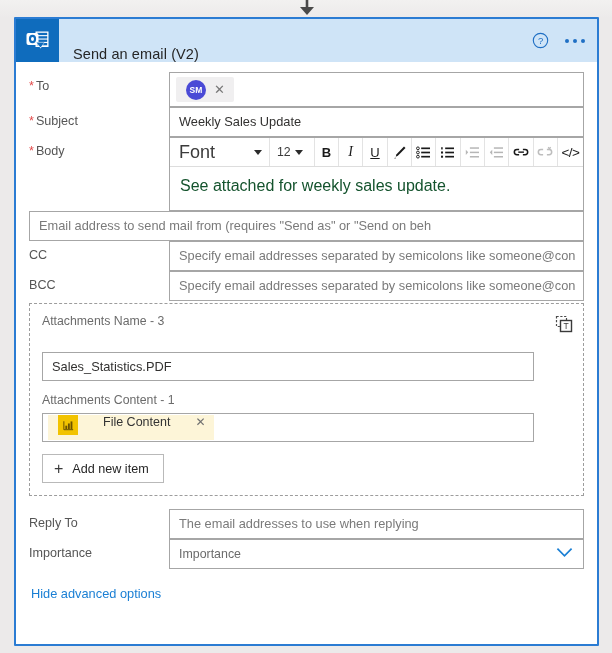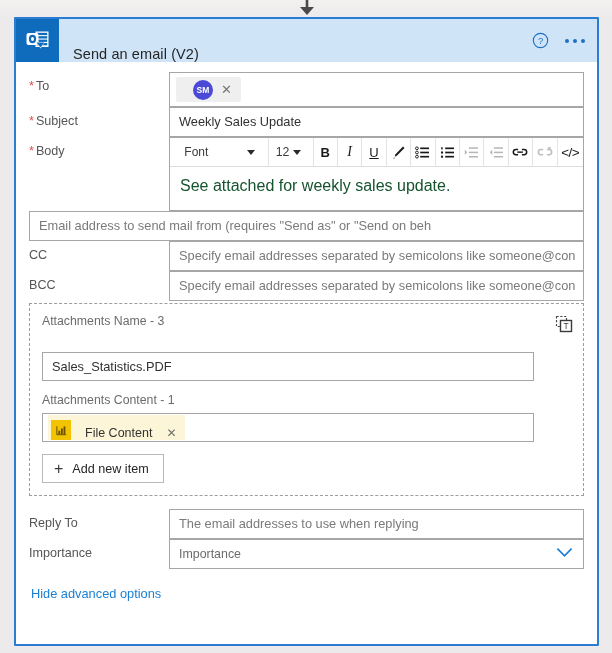--- a/index.html
+++ b/index.html
@@ -71,40 +71,40 @@
   }
   .input.placeholder { color: #7a7a7a; }
 
   
   .chipfield {
     width: 100%; min-height: 33px; border: 1px solid #a6a6a6; background: #fff;
     padding: 4px 6px; display: flex; align-items: center;
   }
   .chip {
     display: flex; align-items: center; gap: 7px;
-    background: #f0eff0; border-radius: 2px; padding: 2px 8px 2px 17px; height: 25px;
+    background: #f0eff0; border-radius: 2px; padding: 2px 8px 2px 10px; height: 25px;
   }
   .chip-avatar {
     width: 20px; height: 20px; border-radius: 50%; background: #4a4ad6;
     color: #fff; font-size: 8.5px; font-weight: bold;
     display: flex; align-items: center; justify-content: center; letter-spacing: .2px;
   }
   .chip-label { font-size: 12.8px; color: #323130; white-space: nowrap; }
   .chip-x { font-size: 13px; color: #777; line-height: 1; padding: 0 1px; cursor: pointer; }
 
   
   .editor { width: 100%; border: 1px solid #a6a6a6; background: #fff; }
   .toolbar {
     display: flex; align-items: stretch; height: 29px;
     border-bottom: 1px solid #ddd; background: #fff;
   }
   .tb-sep { width: 1px; background: #e3e3e3; align-self: stretch; }
   .tb-font {
-    display: flex; align-items: center; justify-content: center;
-    width: 103px; padding: 0 7px 0 9px; font-size: 12px; color: #3b3b3b; gap: 39px;
+    display: flex; align-items: center; justify-content: space-between;
+    width: 103px; padding: 0 7px 0 9px; font-size: 18px; color: #3b3b3b; gap: 39px;
   }
   .tb-size {
     display: flex; align-items: center; gap: 4px;
     width: 46px; padding: 0 5px 0 7px; font-size: 12.3px; color: #3b3b3b;
   }
   .caret { width: 0; height: 0; border-left: 4.5px solid transparent; border-right: 4.5px solid transparent; border-top: 5.5px solid #2b2b2b; }
   .tb-btn {
     width: 25px; display: flex; align-items: center; justify-content: center;
     font-size: 13px; color: #1a1a1a; cursor: pointer;
   }
@@ -134,22 +134,22 @@
     width: 492px; height: 29px; border: 1px solid #a6a6a6; background: #fff;
     font-size: 12.8px; color: #323130; padding: 0 9px; line-height: 27px;
     margin-bottom: 12px;
     margin-top: 23px;
   }
   .token-field {
     width: 492px; height: 29px; border: 1px solid #a6a6a6; background: #fff;
     display: flex; align-items: center; padding: 0 5px; margin-bottom: 12px;
   }
   .token {
-    display: flex; align-items: flex-end; gap: 14px;
-    background: #fdf5d8; height: 25px; padding: 0 9px 0 3px;
+    display: flex; align-items: flex-start; gap: 25px;
+    background: #fdf5d8; height: 25px; padding: 0 9px 0 10px;
   }
   .token-icon {
     width: 20px; height: 20px; background: #f2c300;
     display: flex; align-items: center; justify-content: center;
   }
   .token-label { font-size: 12.5px; color: #333; white-space: nowrap; }
   .token-x { font-size: 12px; color: #6f6f6f; }
   .add-btn {
     display: inline-flex; align-items: center; gap: 9px;
     height: 29px; border: 1px solid #b9b9b9; background: #fff;

